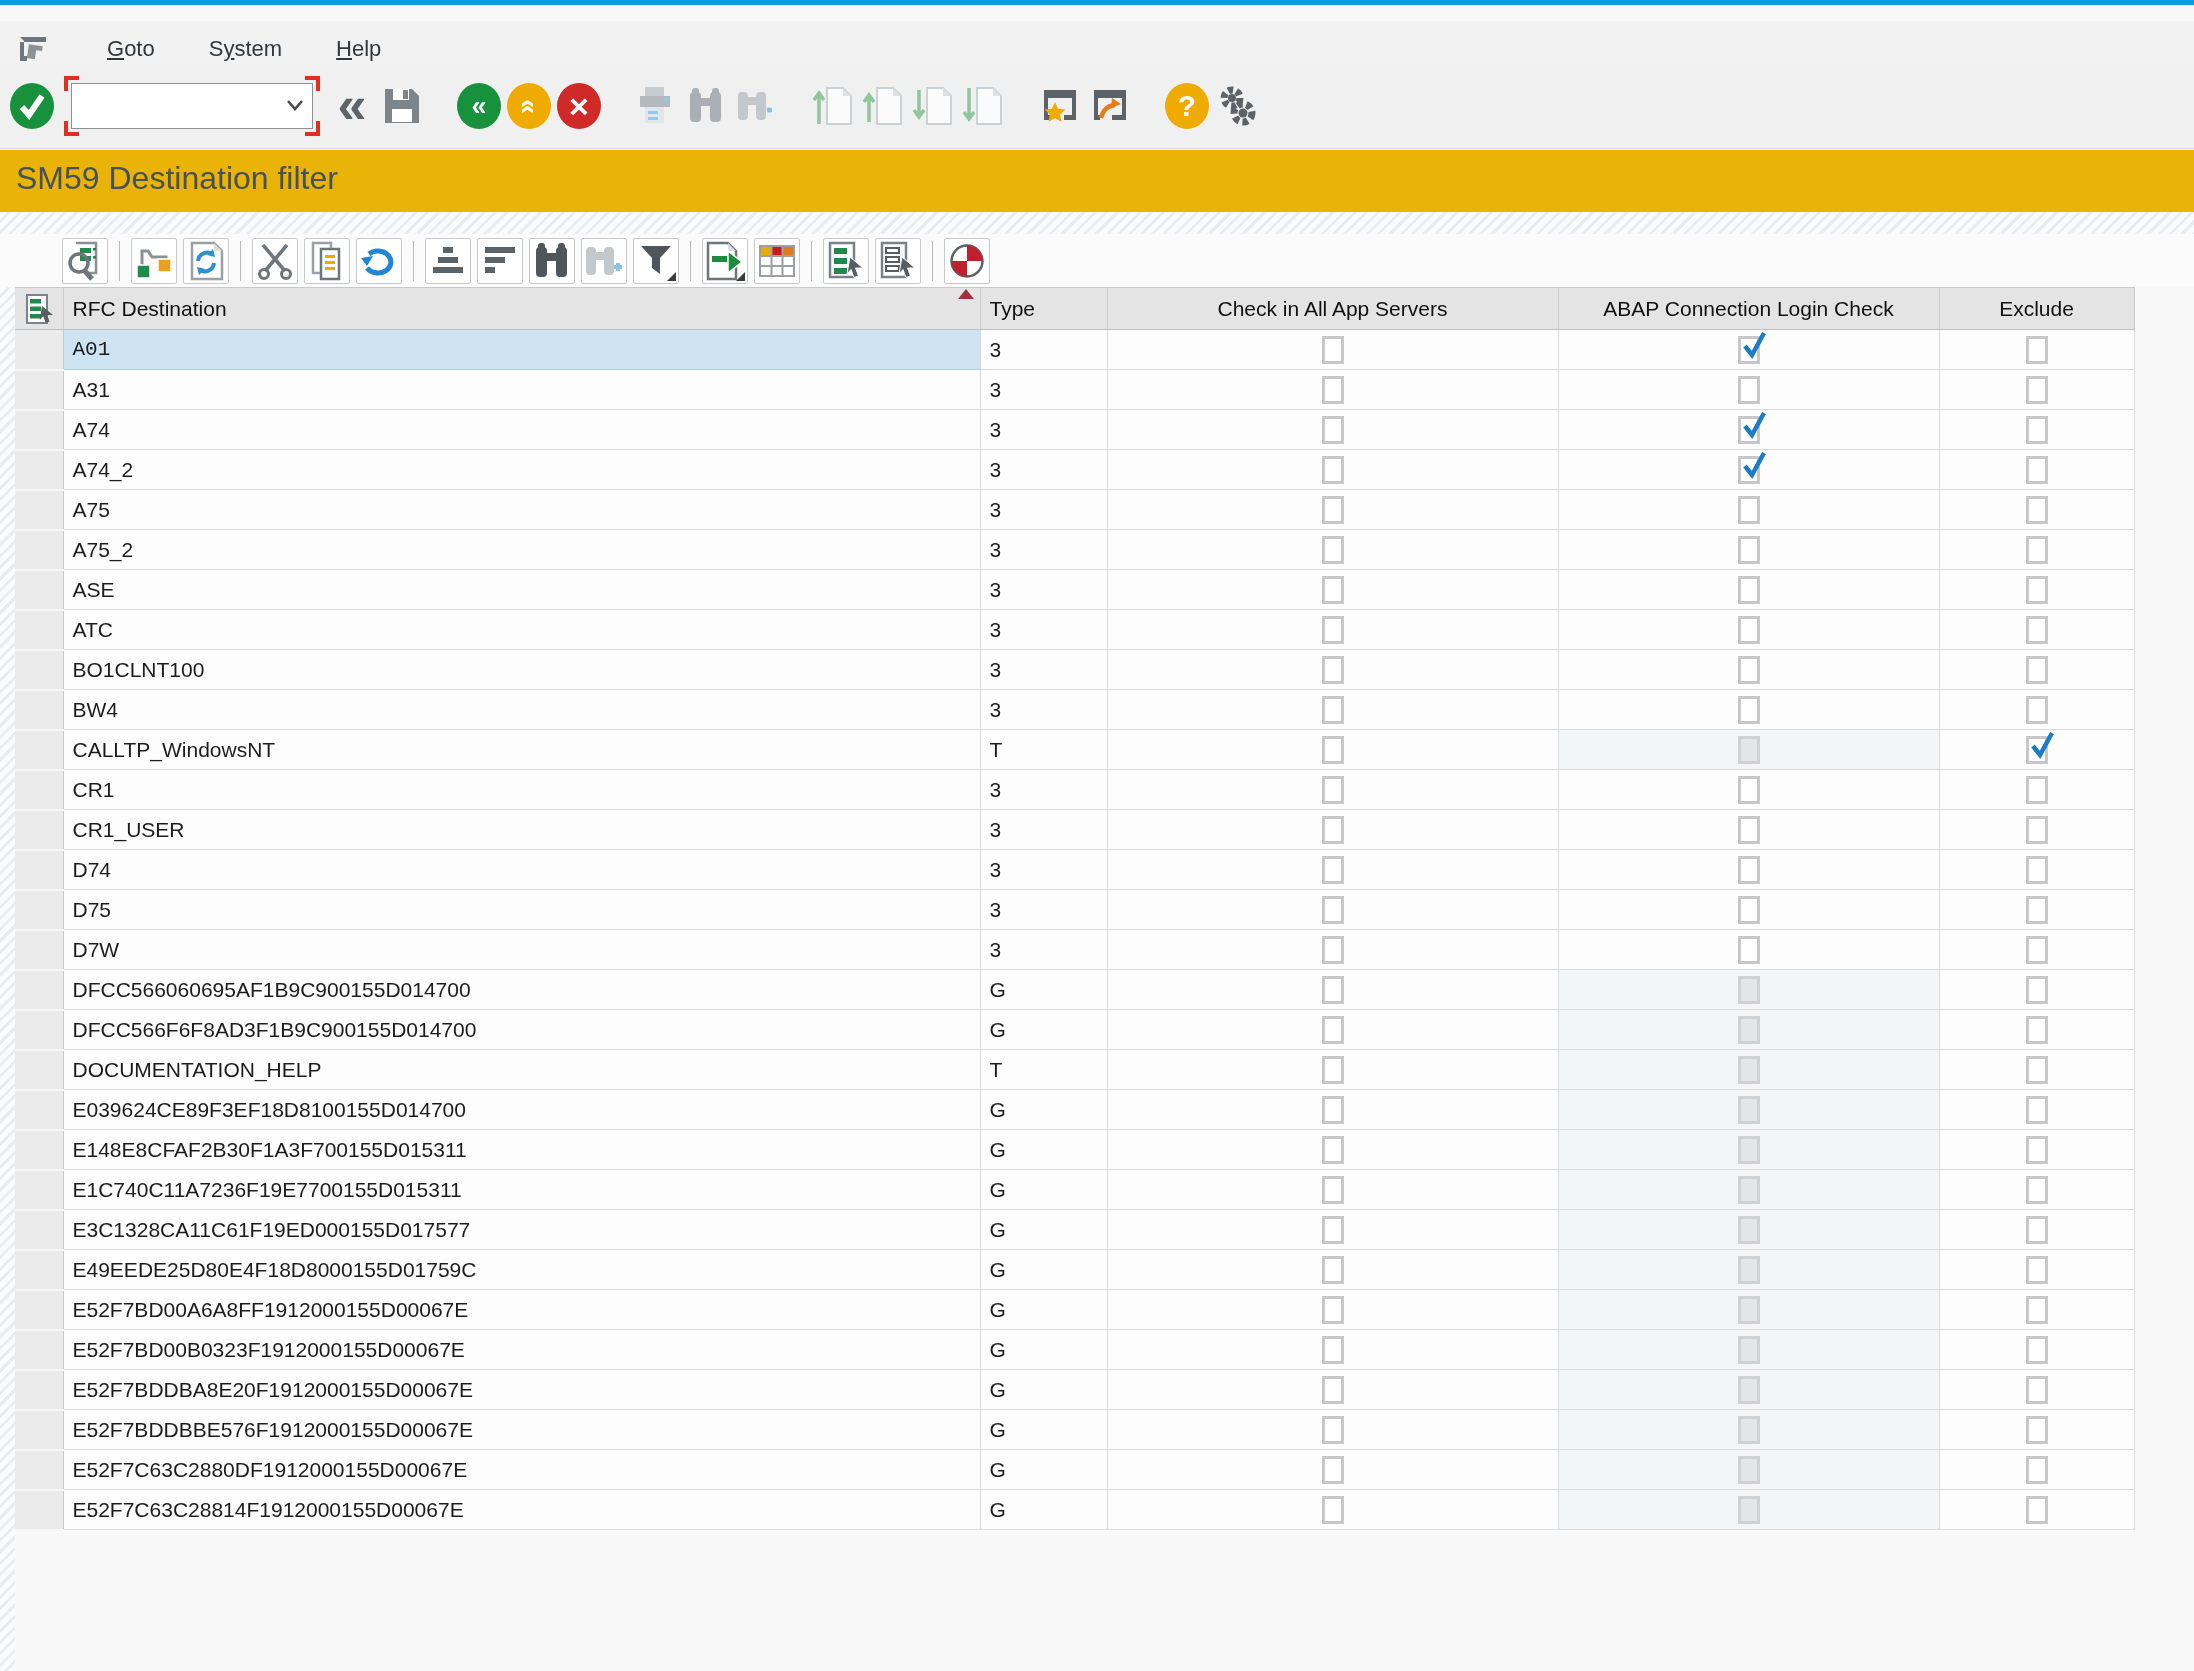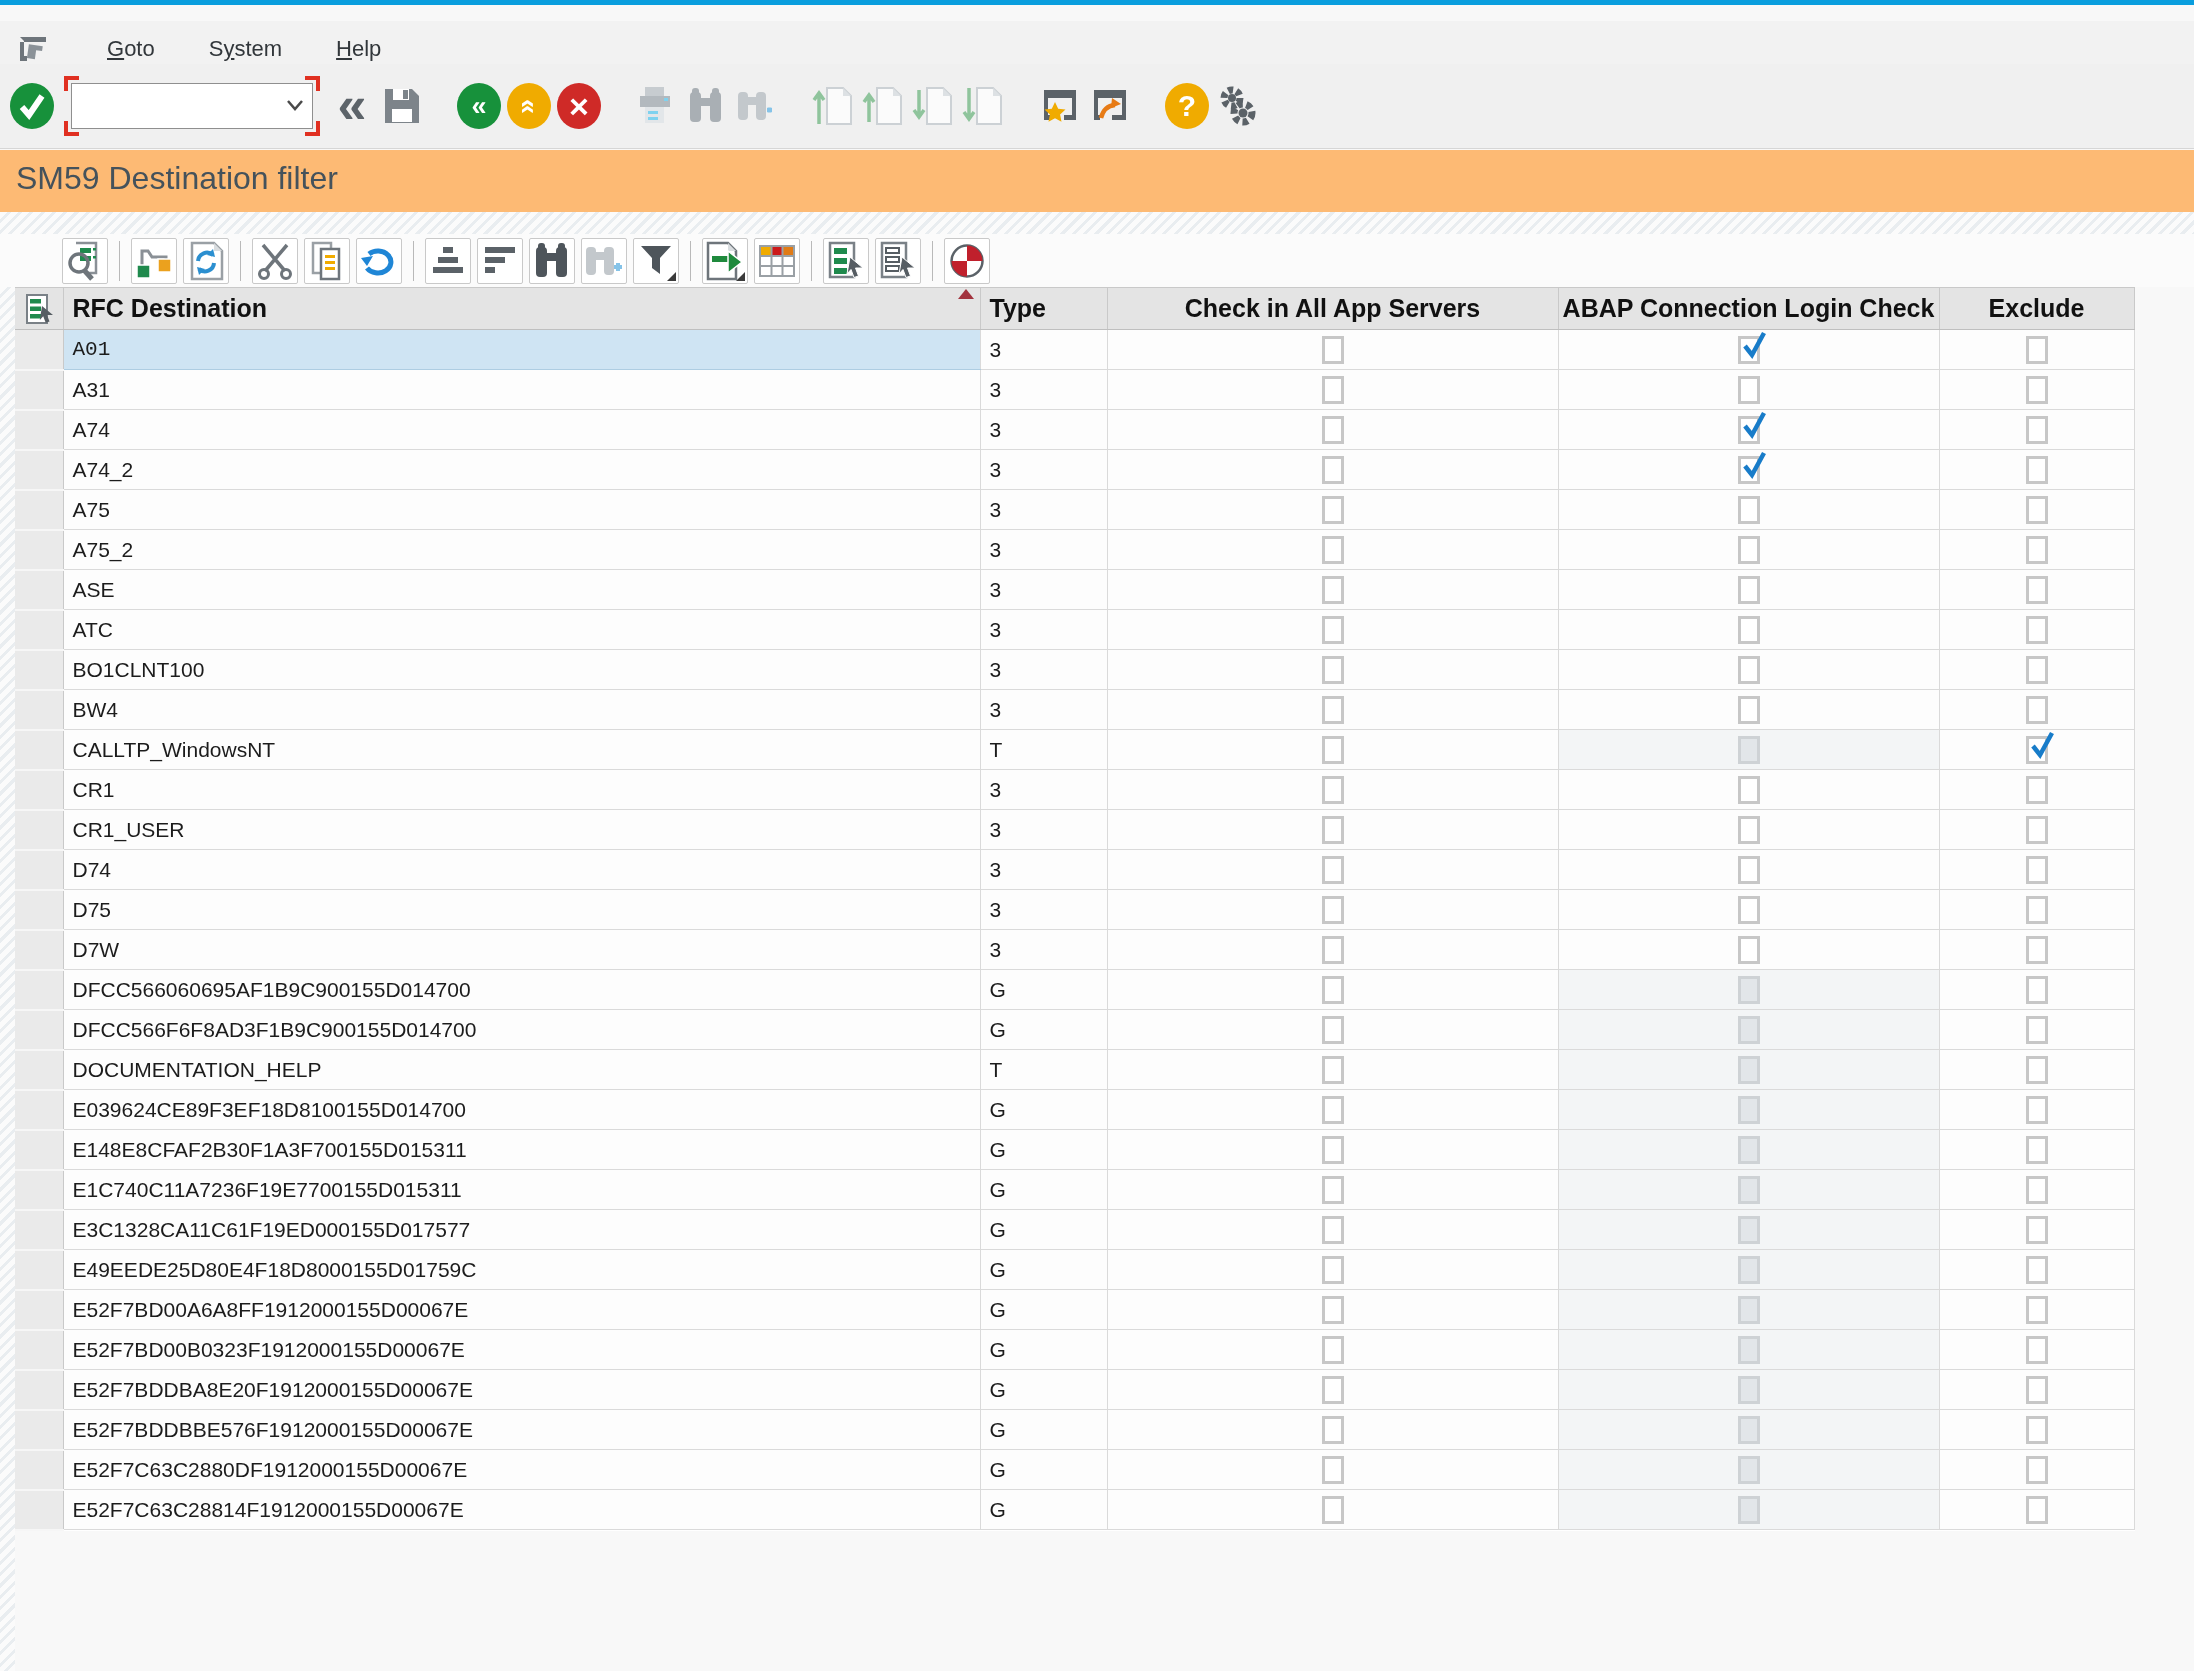--- a/index.html
+++ b/index.html
@@ -40,21 +40,21 @@
   .fc { position:absolute; width:15px; height:15px; border:0 solid #e03021; }
   .fc-tl { left:-7px; top:-7px;  border-left-width:4px; border-top-width:4px; }
   .fc-tr { right:-7px; top:-7px; border-right-width:4px; border-top-width:4px; }
   .fc-bl { left:-7px; bottom:-7px; border-left-width:4px; border-bottom-width:4px; }
   .fc-br { right:-7px; bottom:-7px; border-right-width:4px; border-bottom-width:4px; }
 
   .dbl-chевrон, .dbl-chevron { font-size:52px; color:#5d646a; line-height:0.6; font-weight:bold; }
   .gap-xl { margin-left:30px; }
 
   
-  .titlebar { position:absolute; top:150px; left:0; width:100%; height:62px; background:#fdba74; }
+  .titlebar { position:absolute; top:150px; left:0; width:100%; height:62px; background:#eab308; }
   .titlebar h1 { font-size:32px; font-weight:normal; color:#45525b; margin:10px 0 0 16px; }
 
   
   .hatch { background:repeating-linear-gradient(135deg,#fbfbfb 0 5px,#e9edf0 5px 8px); }
   .hatchband { position:absolute; top:212px; left:0; width:100%; height:22px; }
   .leftstrip { position:absolute; top:287px; left:0; width:15px; height:1384px; }
 
   
   .appbar { position:absolute; top:234px; left:0; width:100%; height:53px; background:#fbfbfb;
     display:flex; align-items:center; }
@@ -62,21 +62,21 @@
     display:flex; align-items:center; justify-content:center; margin:0 3px; position:relative; }
   .abtn.first { margin-left:62px; }
   .asep { width:1px; height:40px; background:#b9b9b9; margin:0 8px; }
   .corner-tri { position:absolute; right:2px; bottom:2px; width:0; height:0;
     border-left:9px solid transparent; border-bottom:9px solid #3a3a3a; }
 
   
   .grid { position:absolute; left:15px; top:287px; border-collapse:collapse; table-layout:fixed;
     background:#fff; }
   .grid th, .grid td { overflow:hidden; white-space:nowrap; }
-  .grid thead th { height:42px; background:#e4e4e4; font-weight:bold; font-size:25px; color:#111;
+  .grid thead th { height:42px; background:#e4e4e4; font-weight:normal; font-size:21px; color:#111;
     border-right:1px solid #c9c9c9; border-bottom:1px solid #bfbfbf; border-top:1px solid #c9c9c9;
     position:relative; text-align:center; vertical-align:middle; }
   .grid thead th.hl { text-align:left; padding-left:9px; }
   .grid td { height:40px; font-size:21px; border-right:1px solid #dadada; border-bottom:1px solid #dadada;
     background:#fdfdfd; vertical-align:middle; }
   .selcell { background:#eaeaea !important; border-bottom:2px solid #f6f6f6 !important;
     border-right:1px solid #c9c9c9 !important; }
   th.selhead { border-right:1px solid #c9c9c9; }
   .rfccell { padding-left:9px; }
   .rfccell.selected { background:#cfe4f3 !important; border-top:1px solid #aecde2; border-bottom:1px solid #aecde2 !important;font-family:Liberation Mono, monospace; }

